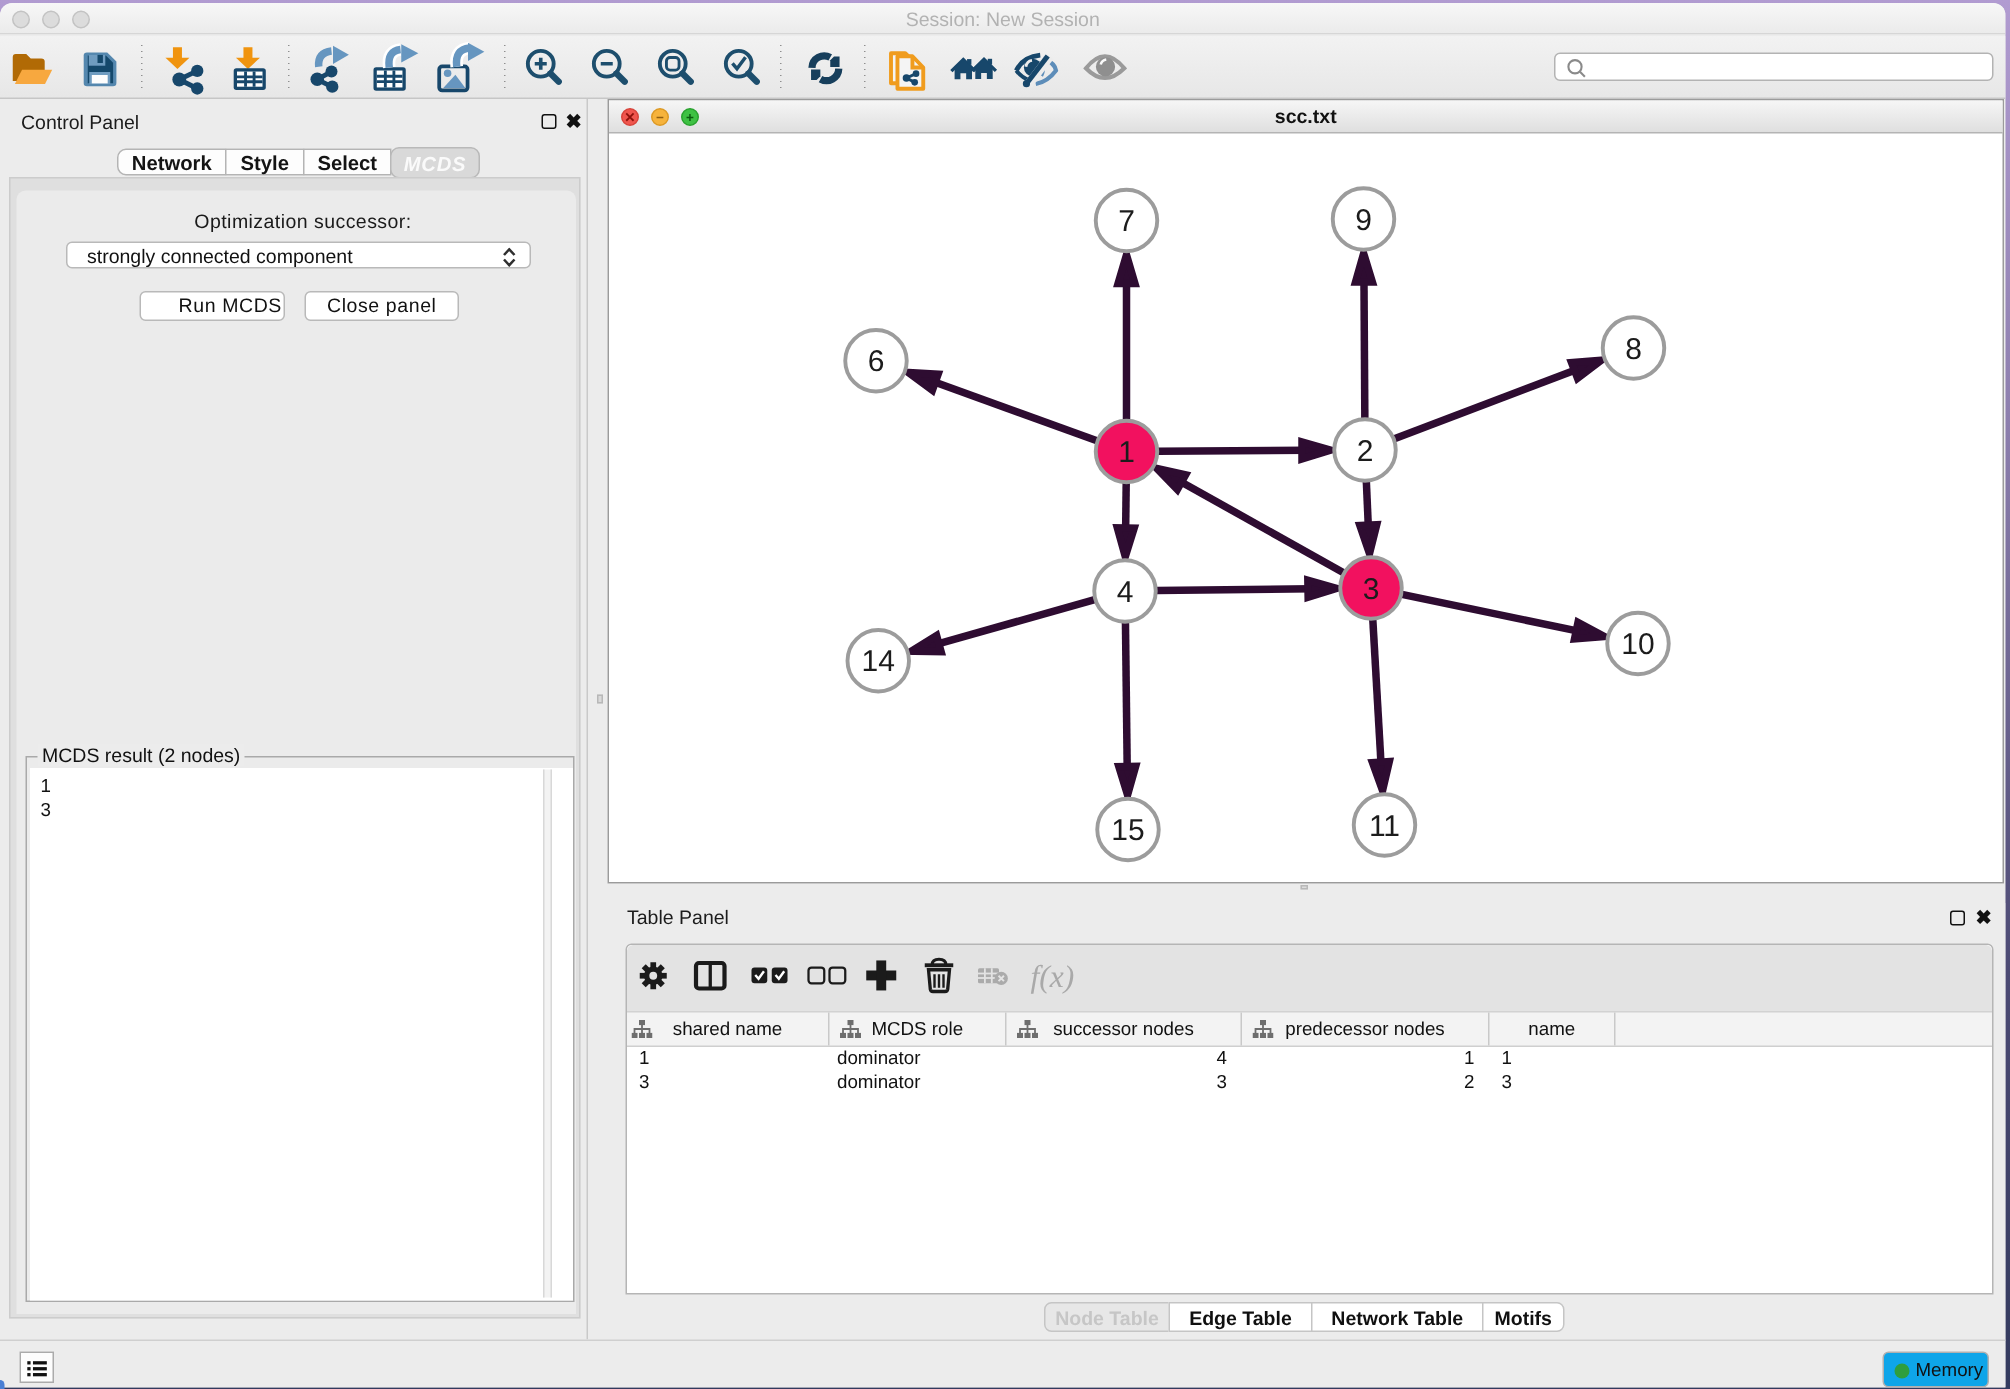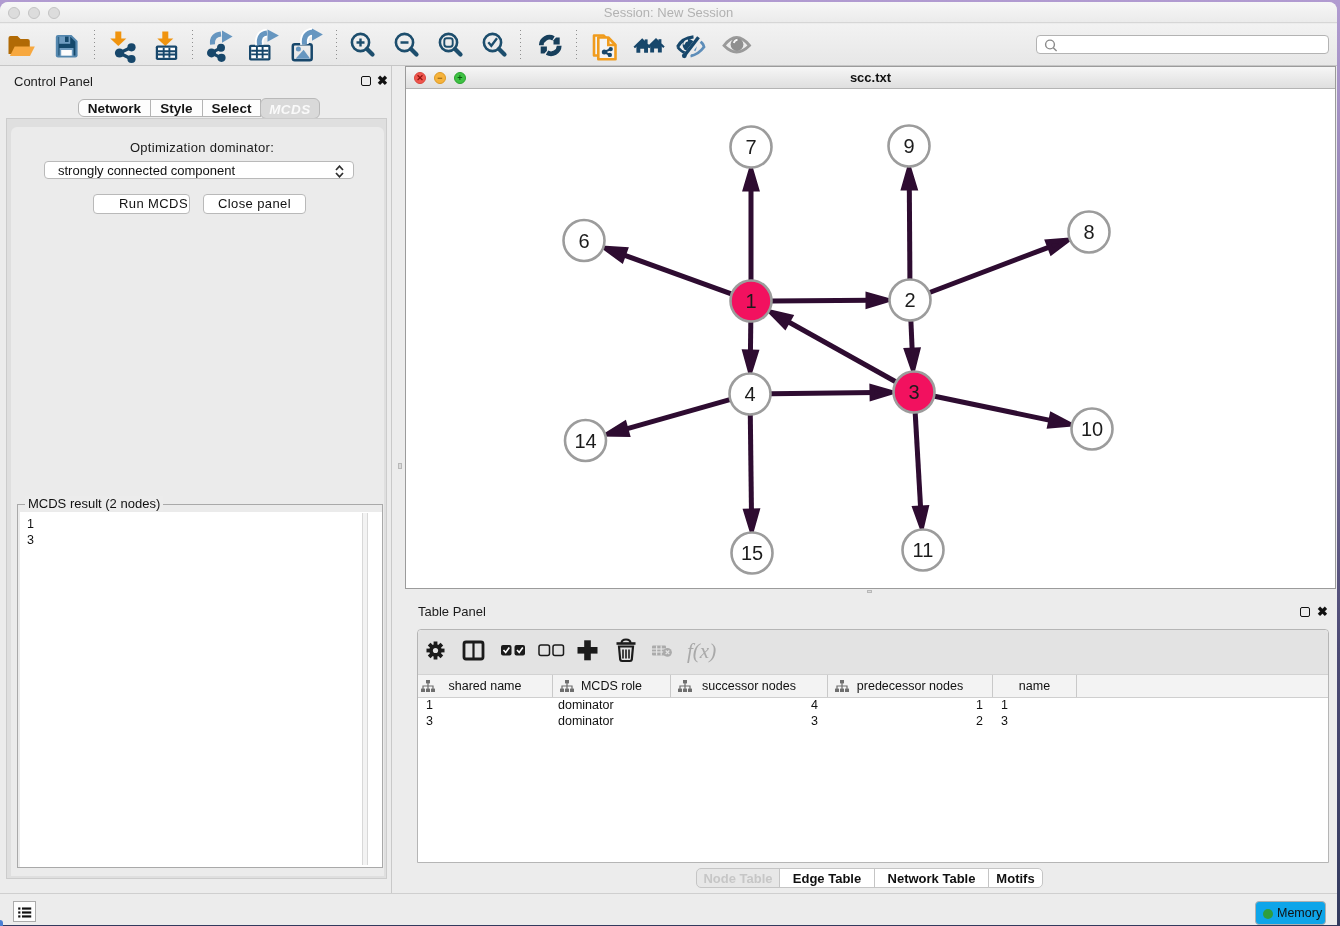--- a/index.html
+++ b/index.html
@@ -213,21 +213,21 @@
       <div class="close-x" style="left:377px; top:7px;">✖</div>
       <div class="tabrow" style="left:79px; top:33px;">
         <div class="tab" style="width:73px; border-radius:6px 0 0 6px; font-weight:bold;">Network</div>
         <div class="tab" style="width:53px; font-weight:bold;">Style</div>
         <div class="tab" style="width:59px; font-weight:bold;">Select</div>
         <div class="tab sel" style="width:60px; font-weight:bold; letter-spacing:0.5px;">MCDS</div>
       </div>
       <div id="cp-content">
           <div id="cp-inner"></div>
         </div>
-      <div id="opt-label">Optimization dominator:</div>
+      <div id="opt-label">Optimization successor:</div>
       <div id="combo">strongly connected component<svg style="position:absolute;right:9px;top:3px;" width="9" height="13" viewBox="0 0 9 13">
             <g stroke="#2f2f2f" stroke-width="1.7" fill="none">
               <path d="M1,5 L4.5,1.2 L8,5"></path>
               <path d="M1,8 L4.5,11.8 L8,8"></path>
             </g>
           </svg></div>
       <div class="btn" style="left:93px; top:128px; width:97px;padding-left:24px;">Run MCDS</div>
       <div class="btn" style="left:203px; top:128px; width:103px;">Close panel</div>
       <div id="fieldset">
         <div id="fieldset-legend">MCDS result (2 nodes)</div>

